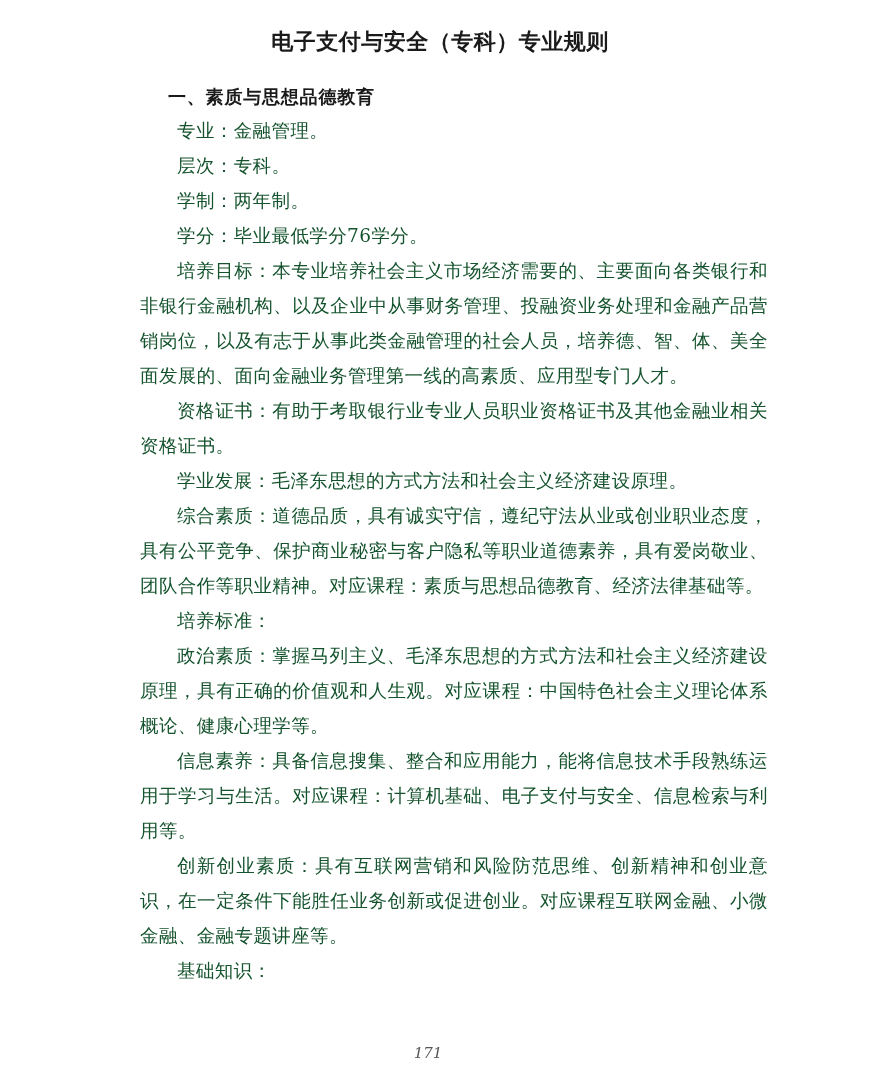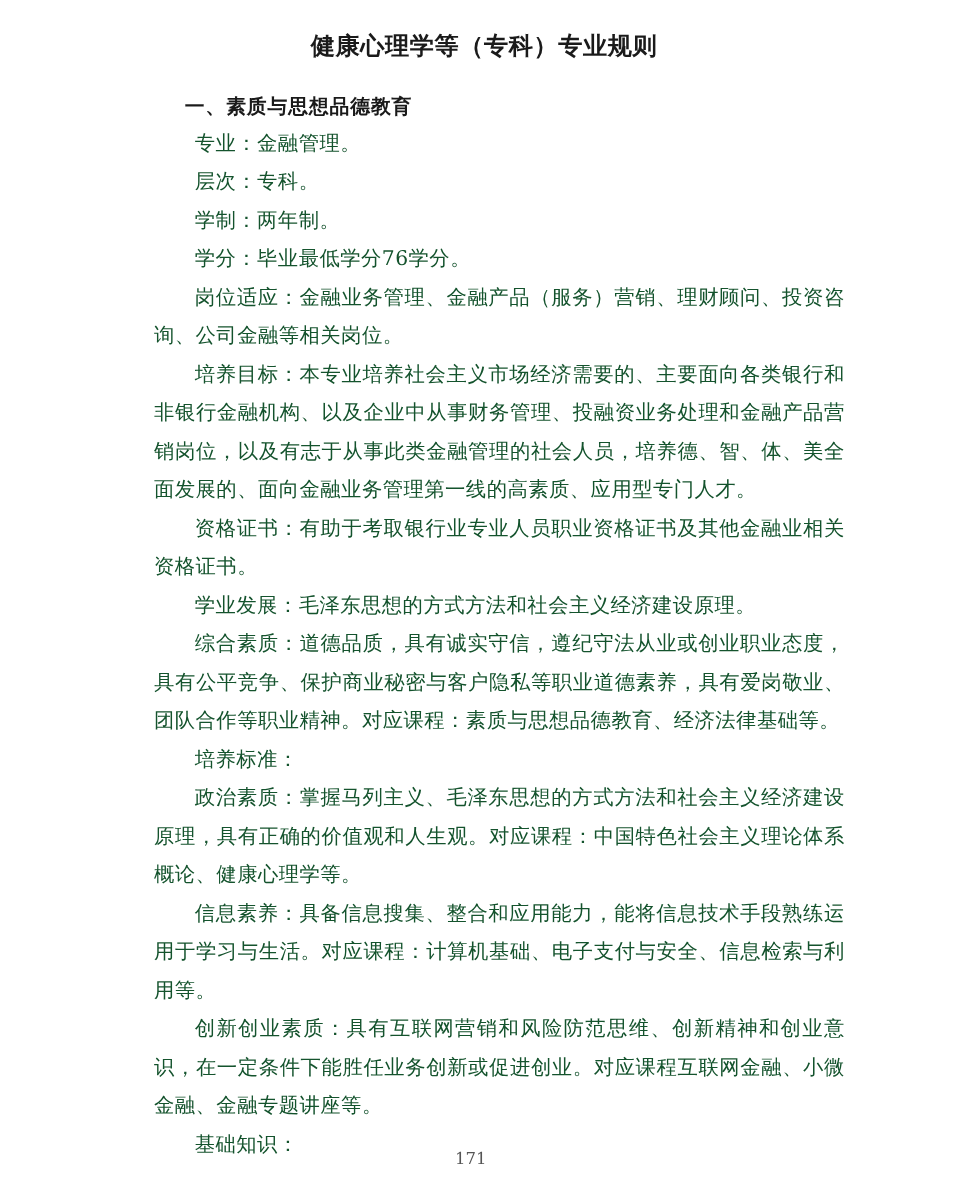--- a/index.html
+++ b/index.html
@@ -67,37 +67,37 @@
   
   .page-number {
     position: absolute;
     top: 1044px;
     left: 0;
     width: 856px;
     text-align: center;
     font-family: "DejaVu Serif", "Liberation Serif", serif;
     font-size: 15px;
     color: #555555;
+    font-style: italic;
   }
 </style>
 </head>
 <body>
 
 <div class="page">
 
-  <div class="doc-title">健康心理学等（专科）专业规则</div>
+  <div class="doc-title">电子支付与安全（专科）专业规则</div>
 
   <div class="section-heading">一、素质与思想品德教育</div>
 
   <div class="body-block">
     <p class="para">专业：金融管理。</p>
     <p class="para">层次：专科。</p>
     <p class="para">学制：两年制。</p>
     <p class="para">学分：毕业最低学分76学分。</p>
-    <p class="para">岗位适应：金融业务管理、金融产品（服务）营销、理财顾问、投资咨询、公司金融等相关岗位。</p>
     <p class="para">培养目标：本专业培养社会主义市场经济需要的、主要面向各类银行和非银行金融机构、以及企业中从事财务管理、投融资业务处理和金融产品营销岗位，以及有志于从事此类金融管理的社会人员，培养德、智、体、美全面发展的、面向金融业务管理第一线的高素质、应用型专门人才。</p>
     <p class="para">资格证书：有助于考取银行业专业人员职业资格证书及其他金融业相关资格证书。</p>
     <p class="para">学业发展：毛泽东思想的方式方法和社会主义经济建设原理。</p>
     <p class="para">综合素质：道德品质，具有诚实守信，遵纪守法从业或创业职业态度，具有公平竞争、保护商业秘密与客户隐私等职业道德素养，具有爱岗敬业、团队合作等职业精神。对应课程：素质与思想品德教育、经济法律基础等。</p>
     <p class="para">培养标准：</p>
     <p class="para">政治素质：掌握马列主义、毛泽东思想的方式方法和社会主义经济建设原理，具有正确的价值观和人生观。对应课程：中国特色社会主义理论体系概论、健康心理学等。</p>
     <p class="para">信息素养：具备信息搜集、整合和应用能力，能将信息技术手段熟练运用于学习与生活。对应课程：计算机基础、电子支付与安全、信息检索与利用等。</p>
     <p class="para">创新创业素质：具有互联网营销和风险防范思维、创新精神和创业意识，在一定条件下能胜任业务创新或促进创业。对应课程互联网金融、小微金融、金融专题讲座等。</p>
     <p class="para">基础知识：</p>
   </div>

